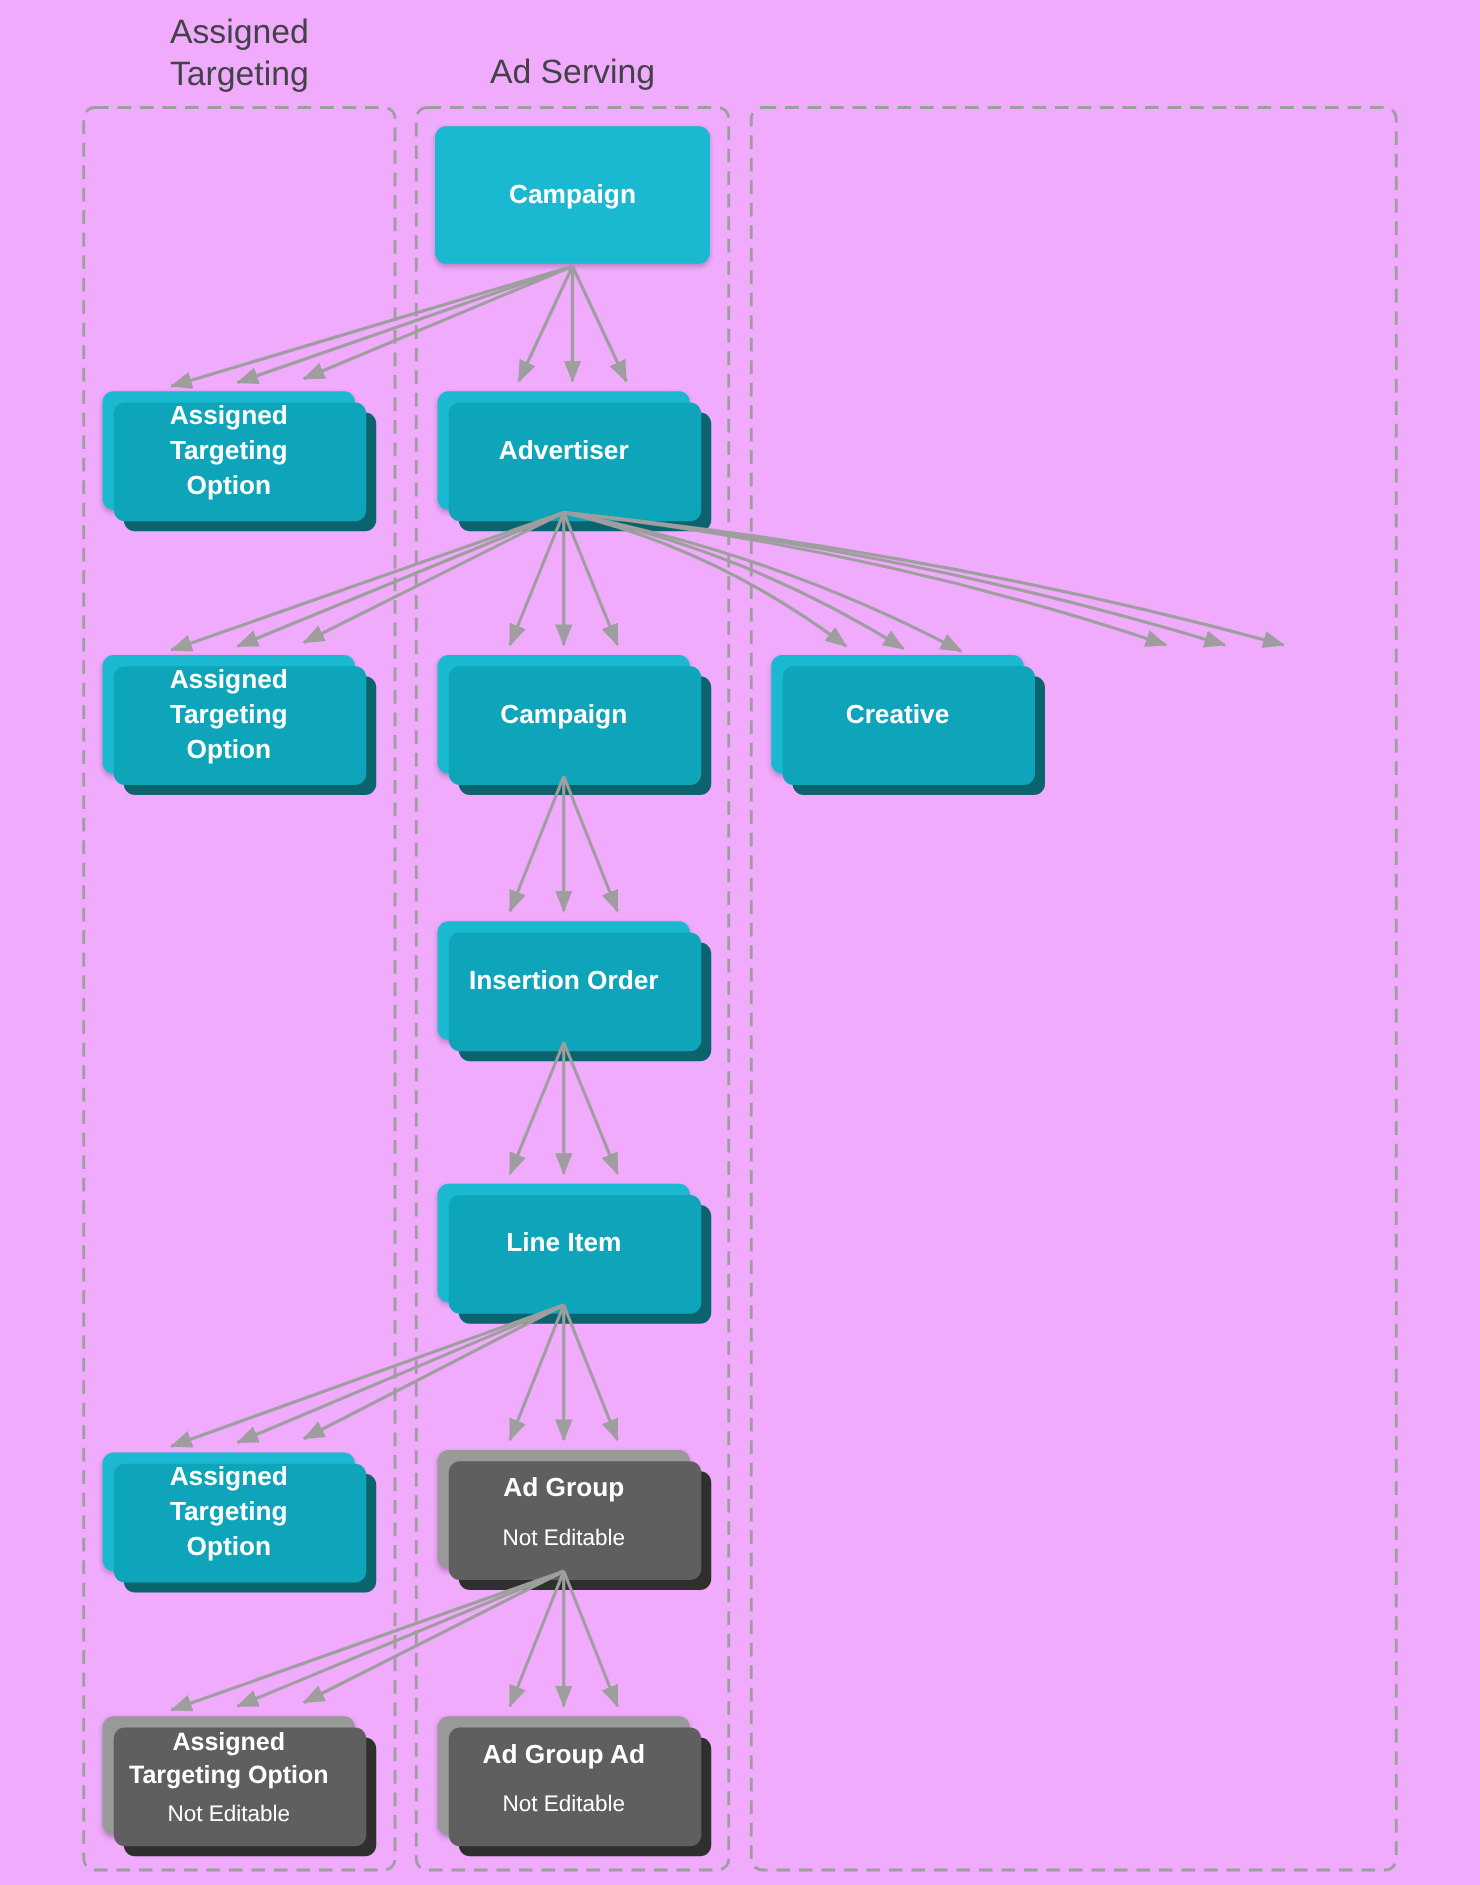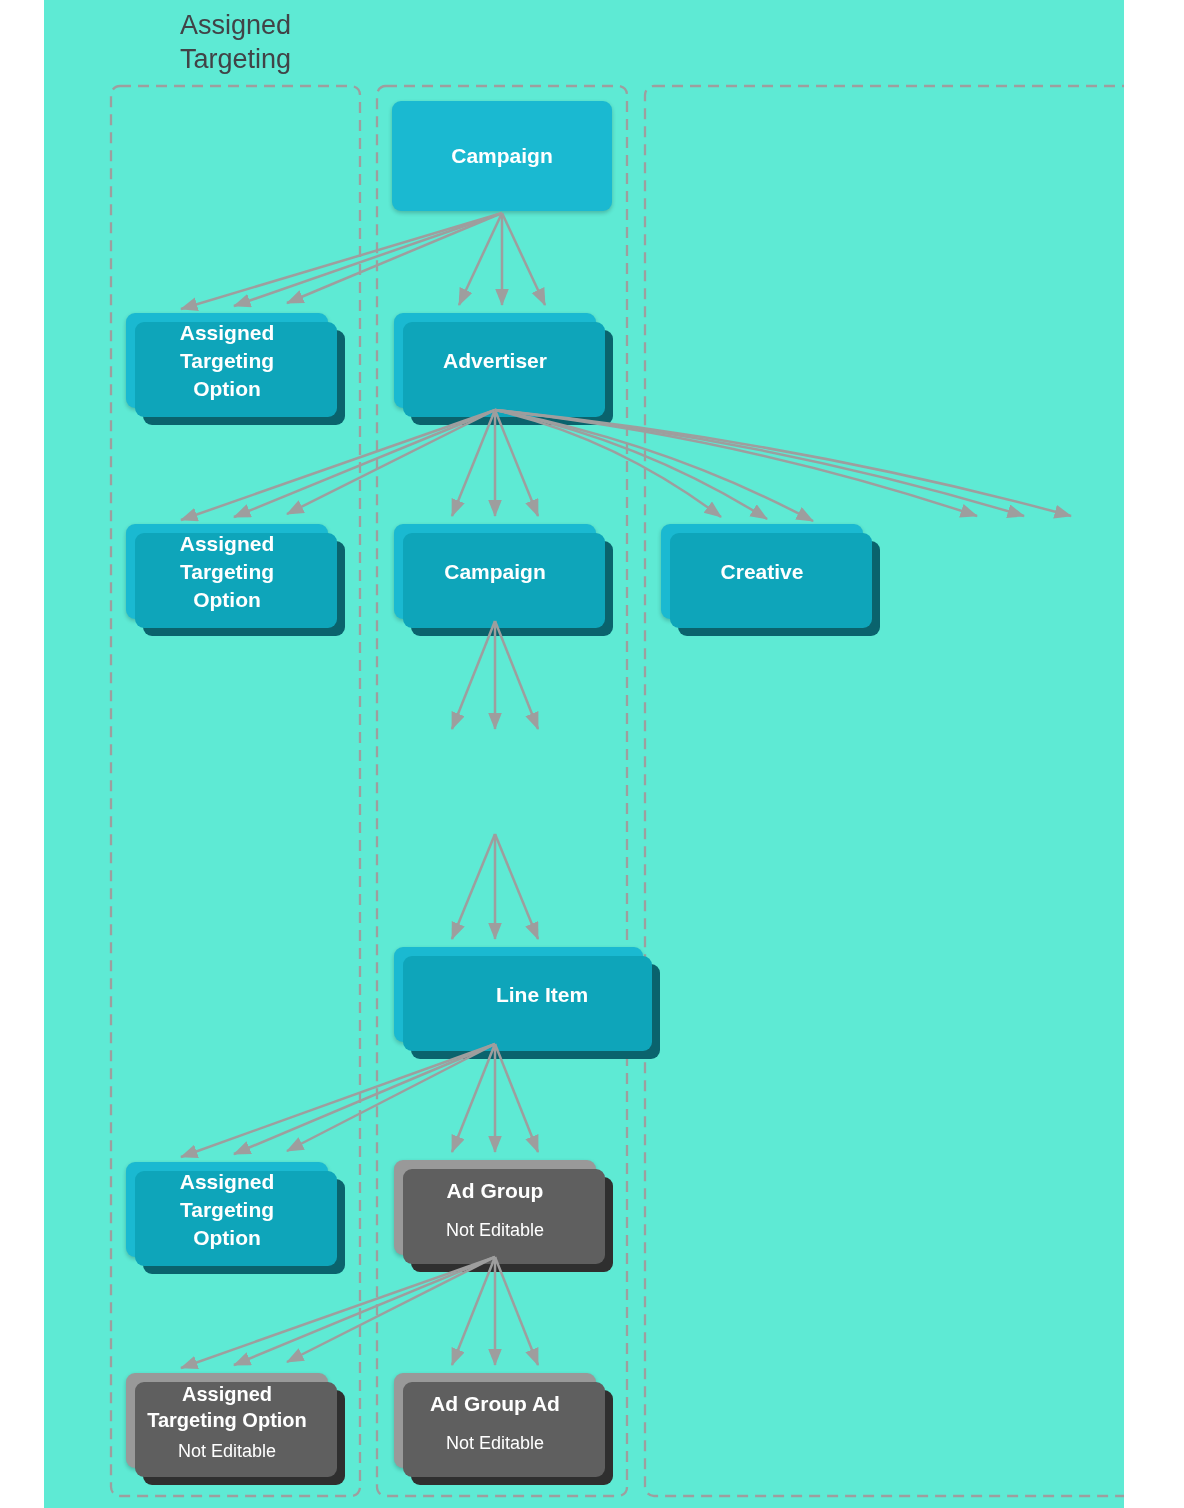--- a/index.html
+++ b/index.html
@@ -1,23 +1,22 @@
 <!DOCTYPE html>
 <html><head>
 <meta charset="utf-8">
 <style>
   html, body { margin: 0; padding: 0; background: #ffffff; }
   .canvas {
     position: relative;
-    width: 1080px;
+    width: 1184px;
     height: 1508px;
-    background: #5eead4;
+    background: #f0abfc;
     font-family: "Liberation Sans", sans-serif;
     overflow: hidden;
-    margin-left: 44px;
   }
   svg.underlay, svg.overlay {
     position: absolute;
     left: 0; top: 0;
     width: 1184px; height: 1508px;
   }
   svg.underlay { z-index: 0; }
   svg.overlay  { z-index: 3; pointer-events: none; }
 
   .col-header {
@@ -79,41 +78,42 @@
   .node.ato4 .sublabel { margin-top: 9px; }
 
   .n-partner        { left: 348px; top: 101px;  width: 220px; height: 110px; }
   .n-ato1           { left: 82px;  top: 313px; }
   .n-advertiser     { left: 350px; top: 313px; }
   .n-ato2           { left: 82px;  top: 524px; }
   .n-campaign       { left: 350px; top: 524px; }
   .n-creative       { left: 617px; top: 524px; }
   .n-creative-asset { left: 883px; top: 523px; width: 204px; }
   .n-insertion-order{ left: 350px; top: 737px; }
-  .n-line-item      { left: 350px; top: 947px; padding-left: 47px; }
+  .n-line-item      { left: 350px; top: 947px; }
   .n-ato3           { left: 82px;  top: 1162px; }
   .n-ad-group       { left: 350px; top: 1160px; text-align: center; }
   .n-ato4           { left: 82px;  top: 1373px; }
   .n-ad-group-ad    { left: 350px; top: 1373px; text-align: center; }
 </style>
 </head>
 <body>
 
 <div class="canvas">
 
   <svg class="underlay" viewBox="0 0 1184 1508">
     <g fill="none" stroke="#9e9e9e" stroke-width="2.3" stroke-dasharray="11 7">
       <rect x="67" y="86" width="249" height="1410" rx="9"></rect>
       <rect x="333" y="86" width="250" height="1410" rx="9"></rect>
       <rect x="601" y="86" width="516" height="1410" rx="9"></rect>
     </g>
   </svg>
 
   <div class="col-header hdr-at">Assigned
 Targeting</div>
+  <div class="col-header hdr-as">Ad Serving</div>
 
   <div class="node teal n-partner">
     <span class="label">Campaign</span>
   </div>
 
   <div class="node teal stacked n-ato1">
     <span class="label">Assigned
 Targeting
 Option</span>
   </div>
@@ -130,20 +130,23 @@
 
   <div class="node teal stacked n-creative">
     <span class="label">Creative</span>
   </div>
 
   <div class="node teal stacked n-campaign">
     <span class="label">Campaign</span>
   </div>
 
 
+  <div class="node teal stacked n-insertion-order">
+    <span class="label">Insertion Order</span>
+  </div>
 
   <div class="node teal stacked n-line-item">
     <span class="label">Line Item</span>
   </div>
 
   <div class="node teal stacked n-ato3">
     <span class="label">Assigned
 Targeting
 Option</span>
   </div>

